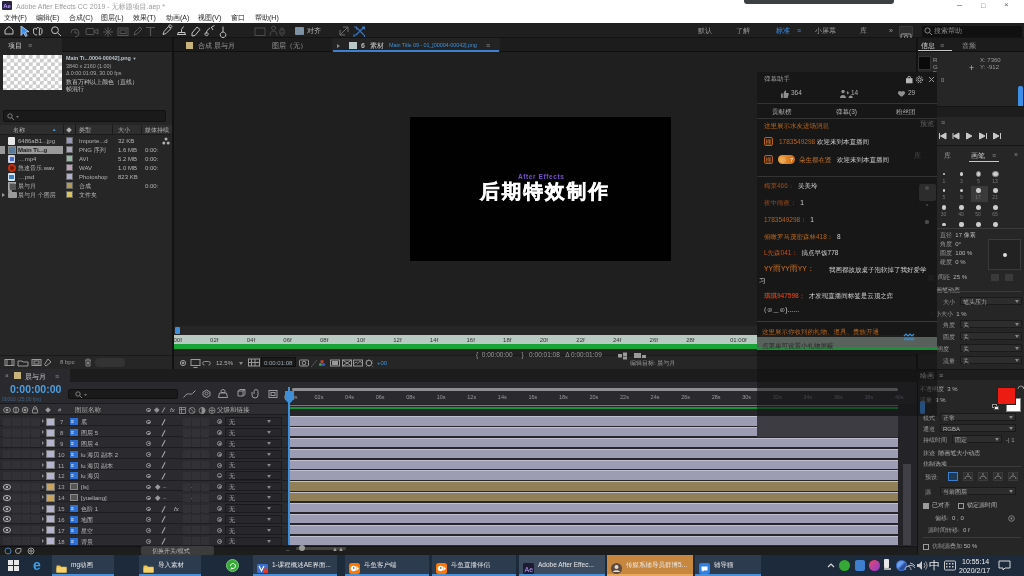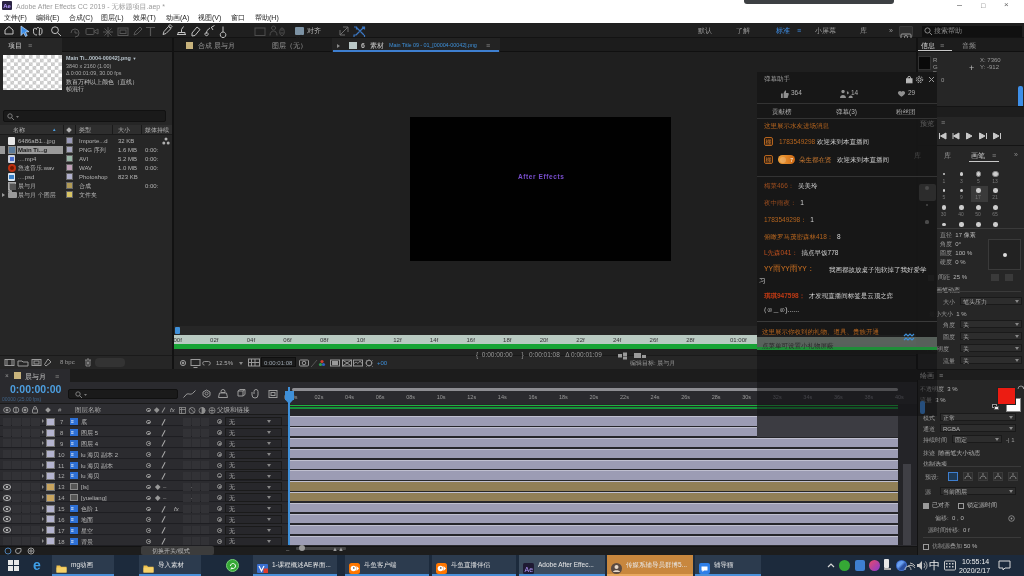--- a/index.html
+++ b/index.html
@@ -215,20 +215,21 @@
 </g>
     </svg>
 <div class="tx" style="left:60px;top:359px;font-size:6px;color:#9a9a9a;">8 bpc</div>
 <svg class="a" style="left:84px;top:358px" width="8" height="9" viewBox="0 0 8 9">
       <path d="M1 2 h6 M2 2 v6 h4 V2 M3 1 h2 M3.5 3.5 v3 m1-3 v3" stroke="#9a9a9a" fill="none" stroke-width="0.8"></path>
     </svg>
 <div class="a" style="left:95px;top:357.5px;width:30px;height:9px;background:#333;border-radius:4px;"></div>
 <div class="a" style="left:174px;top:52px;width:743px;height:317px;background:#1f1f1f;"></div>
 <div class="a" style="left:410px;top:116.5px;width:261px;height:144.5px;background:#010101;"></div>
 <div class="tx" style="left:518px;top:173.5px;font-size:6.5px;color:#7a4fd0;letter-spacing:0.6px;"><b>After Effects</b></div>
+<div class="tx" style="left:480px;top:181.5px;font-size:19.5px;color:#f4f4f4;letter-spacing:2.2px;-webkit-text-stroke:0.5px #fff;"><b>后期特效制作</b></div>
 <div class="a" style="left:174px;top:326px;width:743px;height:9px;background:#262626;"></div>
 <div class="a" style="left:174px;top:335px;width:743px;height:9px;background:#b9cac2;"></div>
 <div class="tx" style="left:173.5px;top:337px;font-size:6px;color:#333;">00f</div>
 <div class="tx" style="left:210.12px;top:337px;font-size:6px;color:#333;">02f</div>
 <div class="tx" style="left:246.74px;top:337px;font-size:6px;color:#333;">04f</div>
 <div class="tx" style="left:283.36px;top:337px;font-size:6px;color:#333;">06f</div>
 <div class="tx" style="left:319.98px;top:337px;font-size:6px;color:#333;">08f</div>
 <div class="tx" style="left:356.6px;top:337px;font-size:6px;color:#333;">10f</div>
 <div class="tx" style="left:393.21999999999997px;top:337px;font-size:6px;color:#333;">12f</div>
 <div class="tx" style="left:429.84px;top:337px;font-size:6px;color:#333;">14f</div>

